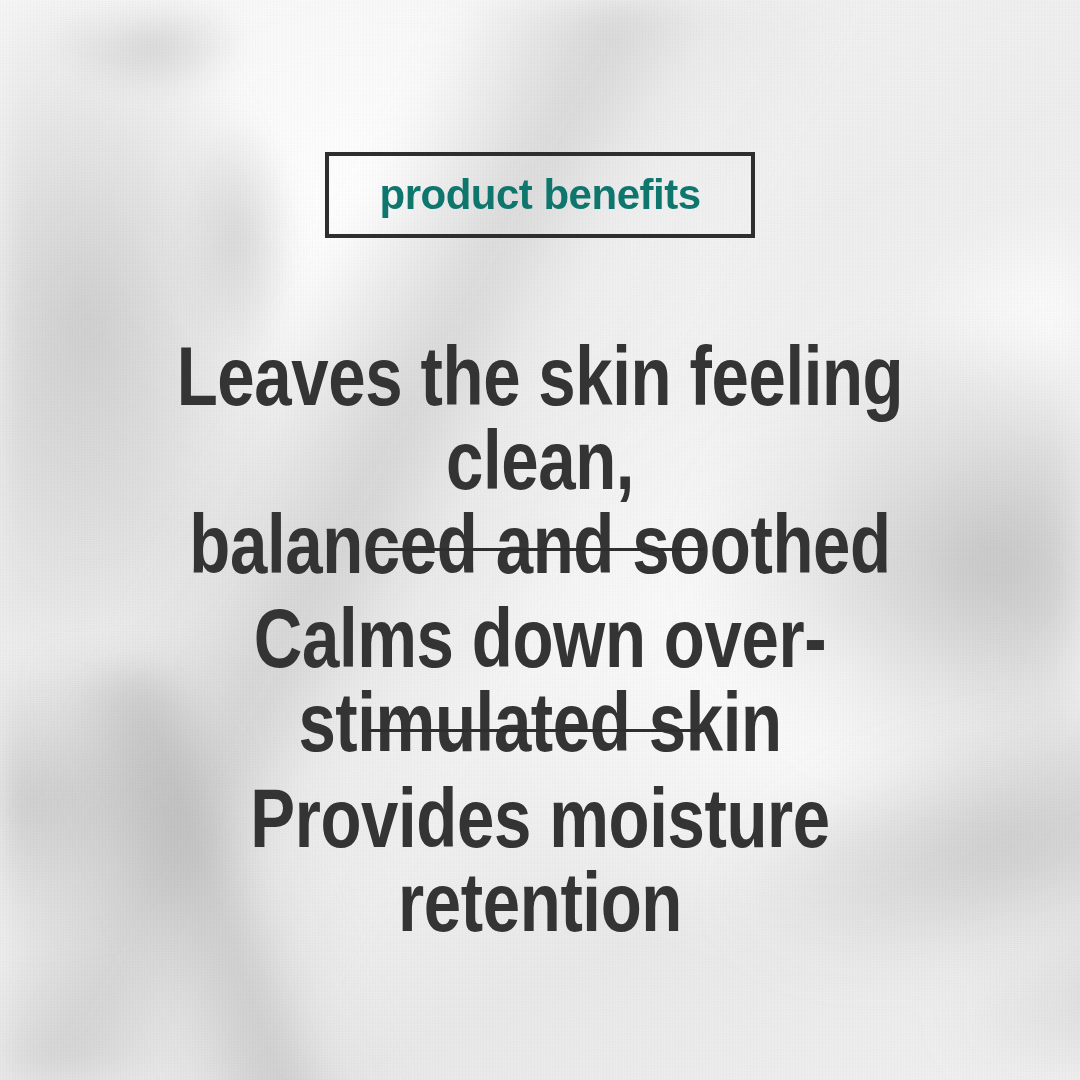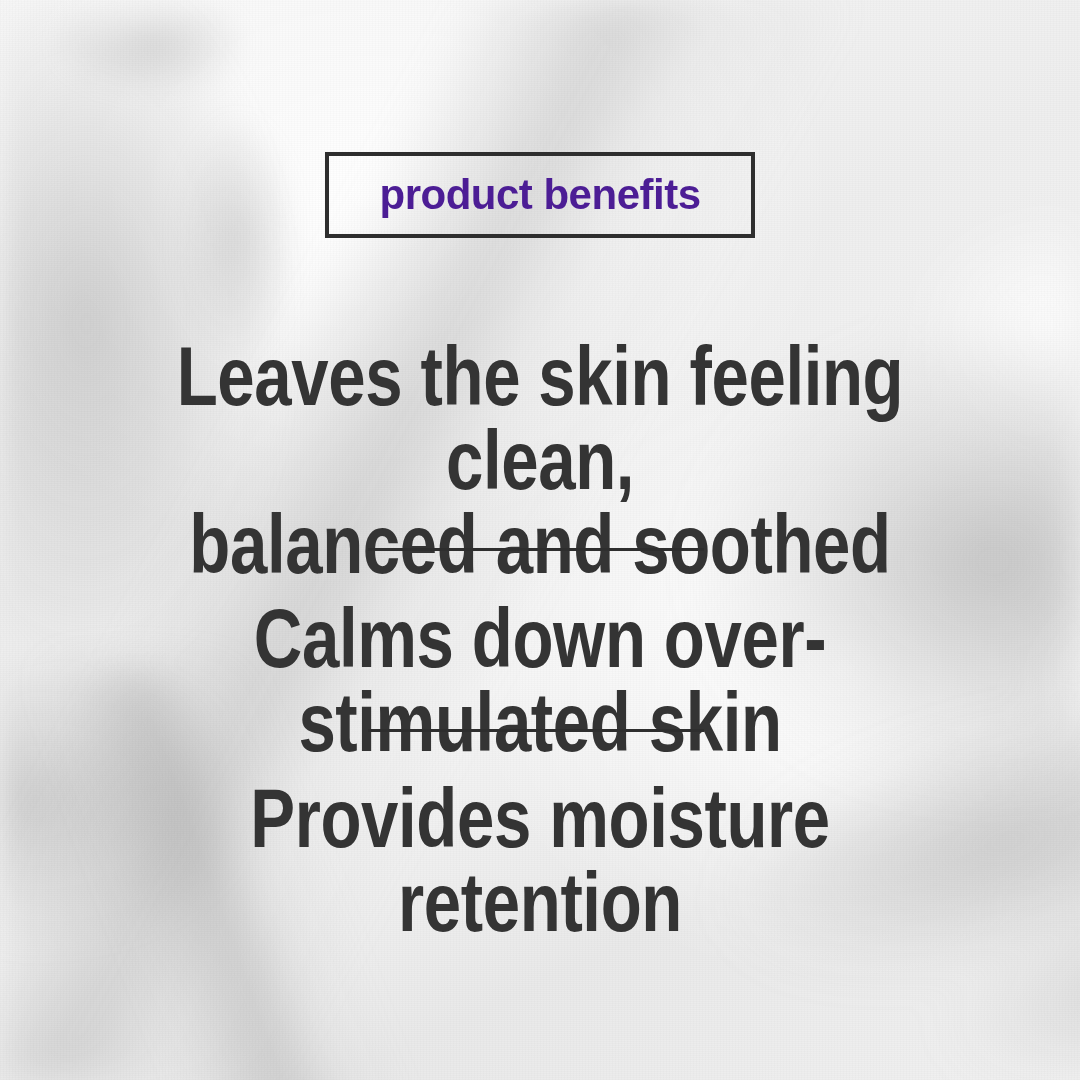--- a/index.html
+++ b/index.html
@@ -120,21 +120,21 @@
     align-items: center;
     justify-content: center;
   }
 
   .eyebrow-text {
     font-family: "Liberation Sans", sans-serif;
     font-weight: 700;
     font-size: 42px;
     line-height: 1;
     letter-spacing: -0.5px;
-    color: #4c1d95;
+    color: #0f766e;
     white-space: nowrap;
   }
 
   
   .benefit {
     position: absolute;
     left: 0;
     right: 0;
     text-align: center;
     font-family: "Liberation Sans Narrow", "Liberation Sans", sans-serif;

